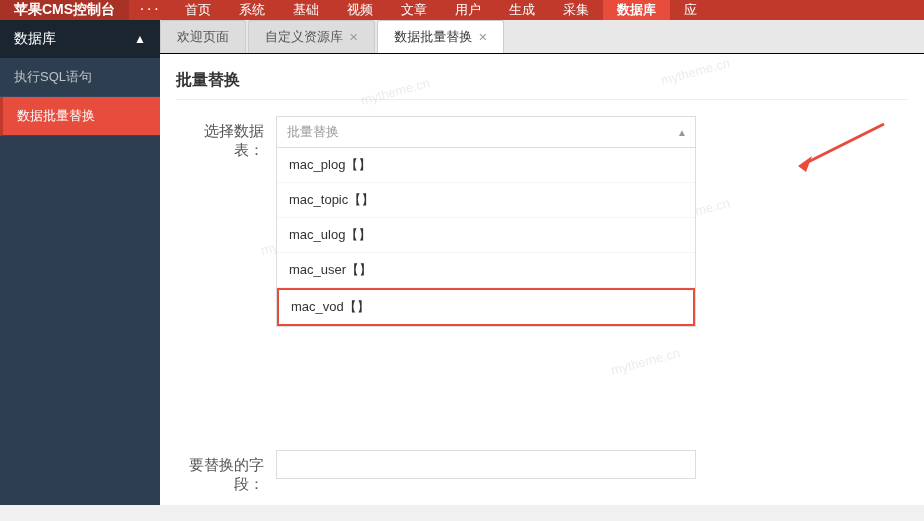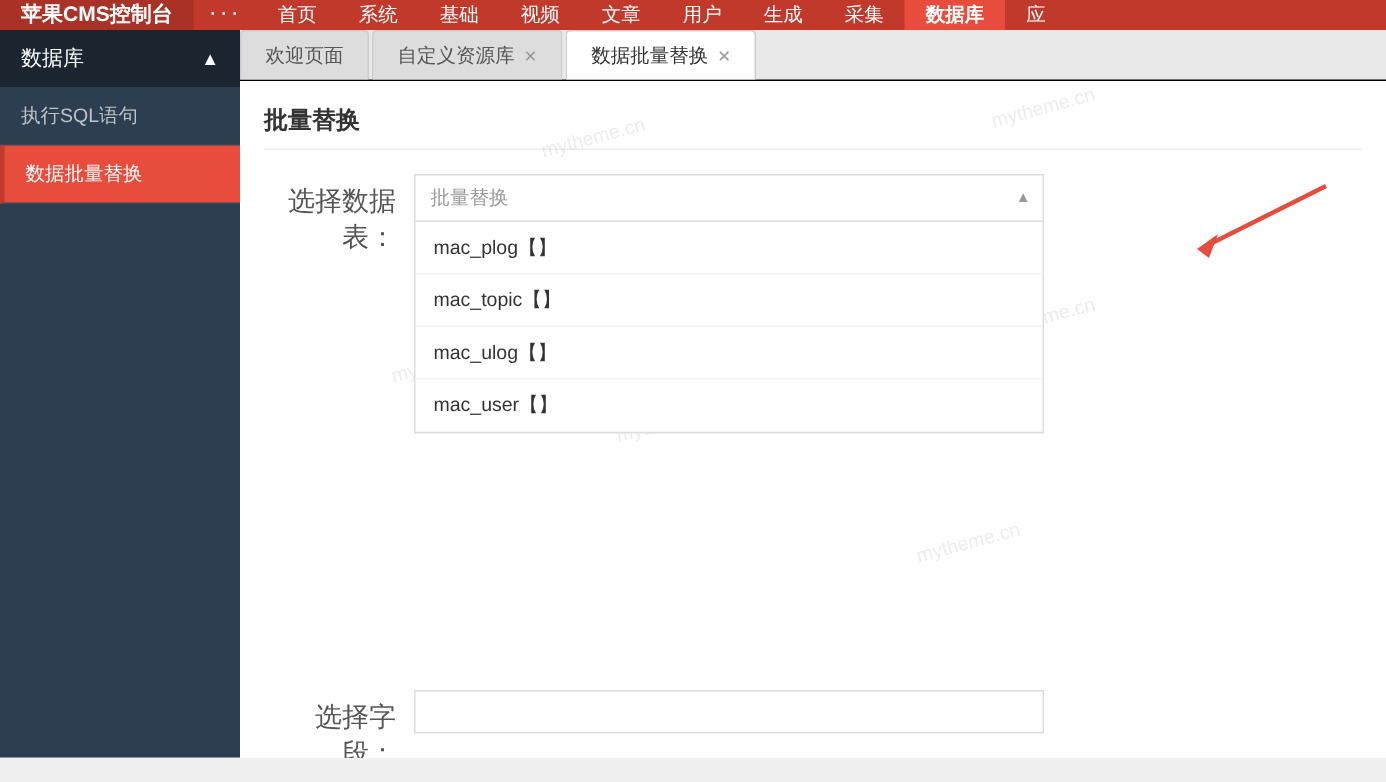--- a/index.html
+++ b/index.html
@@ -145,21 +145,21 @@
       display: flex;
       align-items: flex-start;
       margin-bottom: 14px;
     }
     .form-label {
       width: 100px;
       text-align: right;
       padding-right: 12px;
       padding-top: 6px;
       color: #555;
-      font-size: 18px;
+      font-size: 15px;
       flex-shrink: 0;
     }
     .form-field {
       flex: 1;
       max-width: 500px;
     }
 
     
     .select-box {
       width: 100%;
@@ -361,33 +361,28 @@
             </div>
             <div class="dropdown-item">
               <span>mac_topic【】</span>
             </div>
             <div class="dropdown-item">
               <span>mac_ulog【】</span>
             </div>
             <div class="dropdown-item">
               <span>mac_user【】</span>
             </div>
+            <div class="dropdown-item highlighted">
+              <span>mac_vod【】</span>
+            </div>
           </div>
         </div>
       </div>
 
       <div style="margin-top: 290px;">
-        <div class="form-row">
-          <div class="form-label">
-            <span>选择字段：</span>
-          </div>
-          <div class="form-field">
-            <input class="form-input" type="text" value="" style="">
-          </div>
-        </div>
         <div class="form-row">
           <div class="form-label">
             <span>要替换的字段：</span>
           </div>
           <div class="form-field">
             <input class="form-input" type="text" value="" style="">
           </div>
         </div>
 
       </div>

